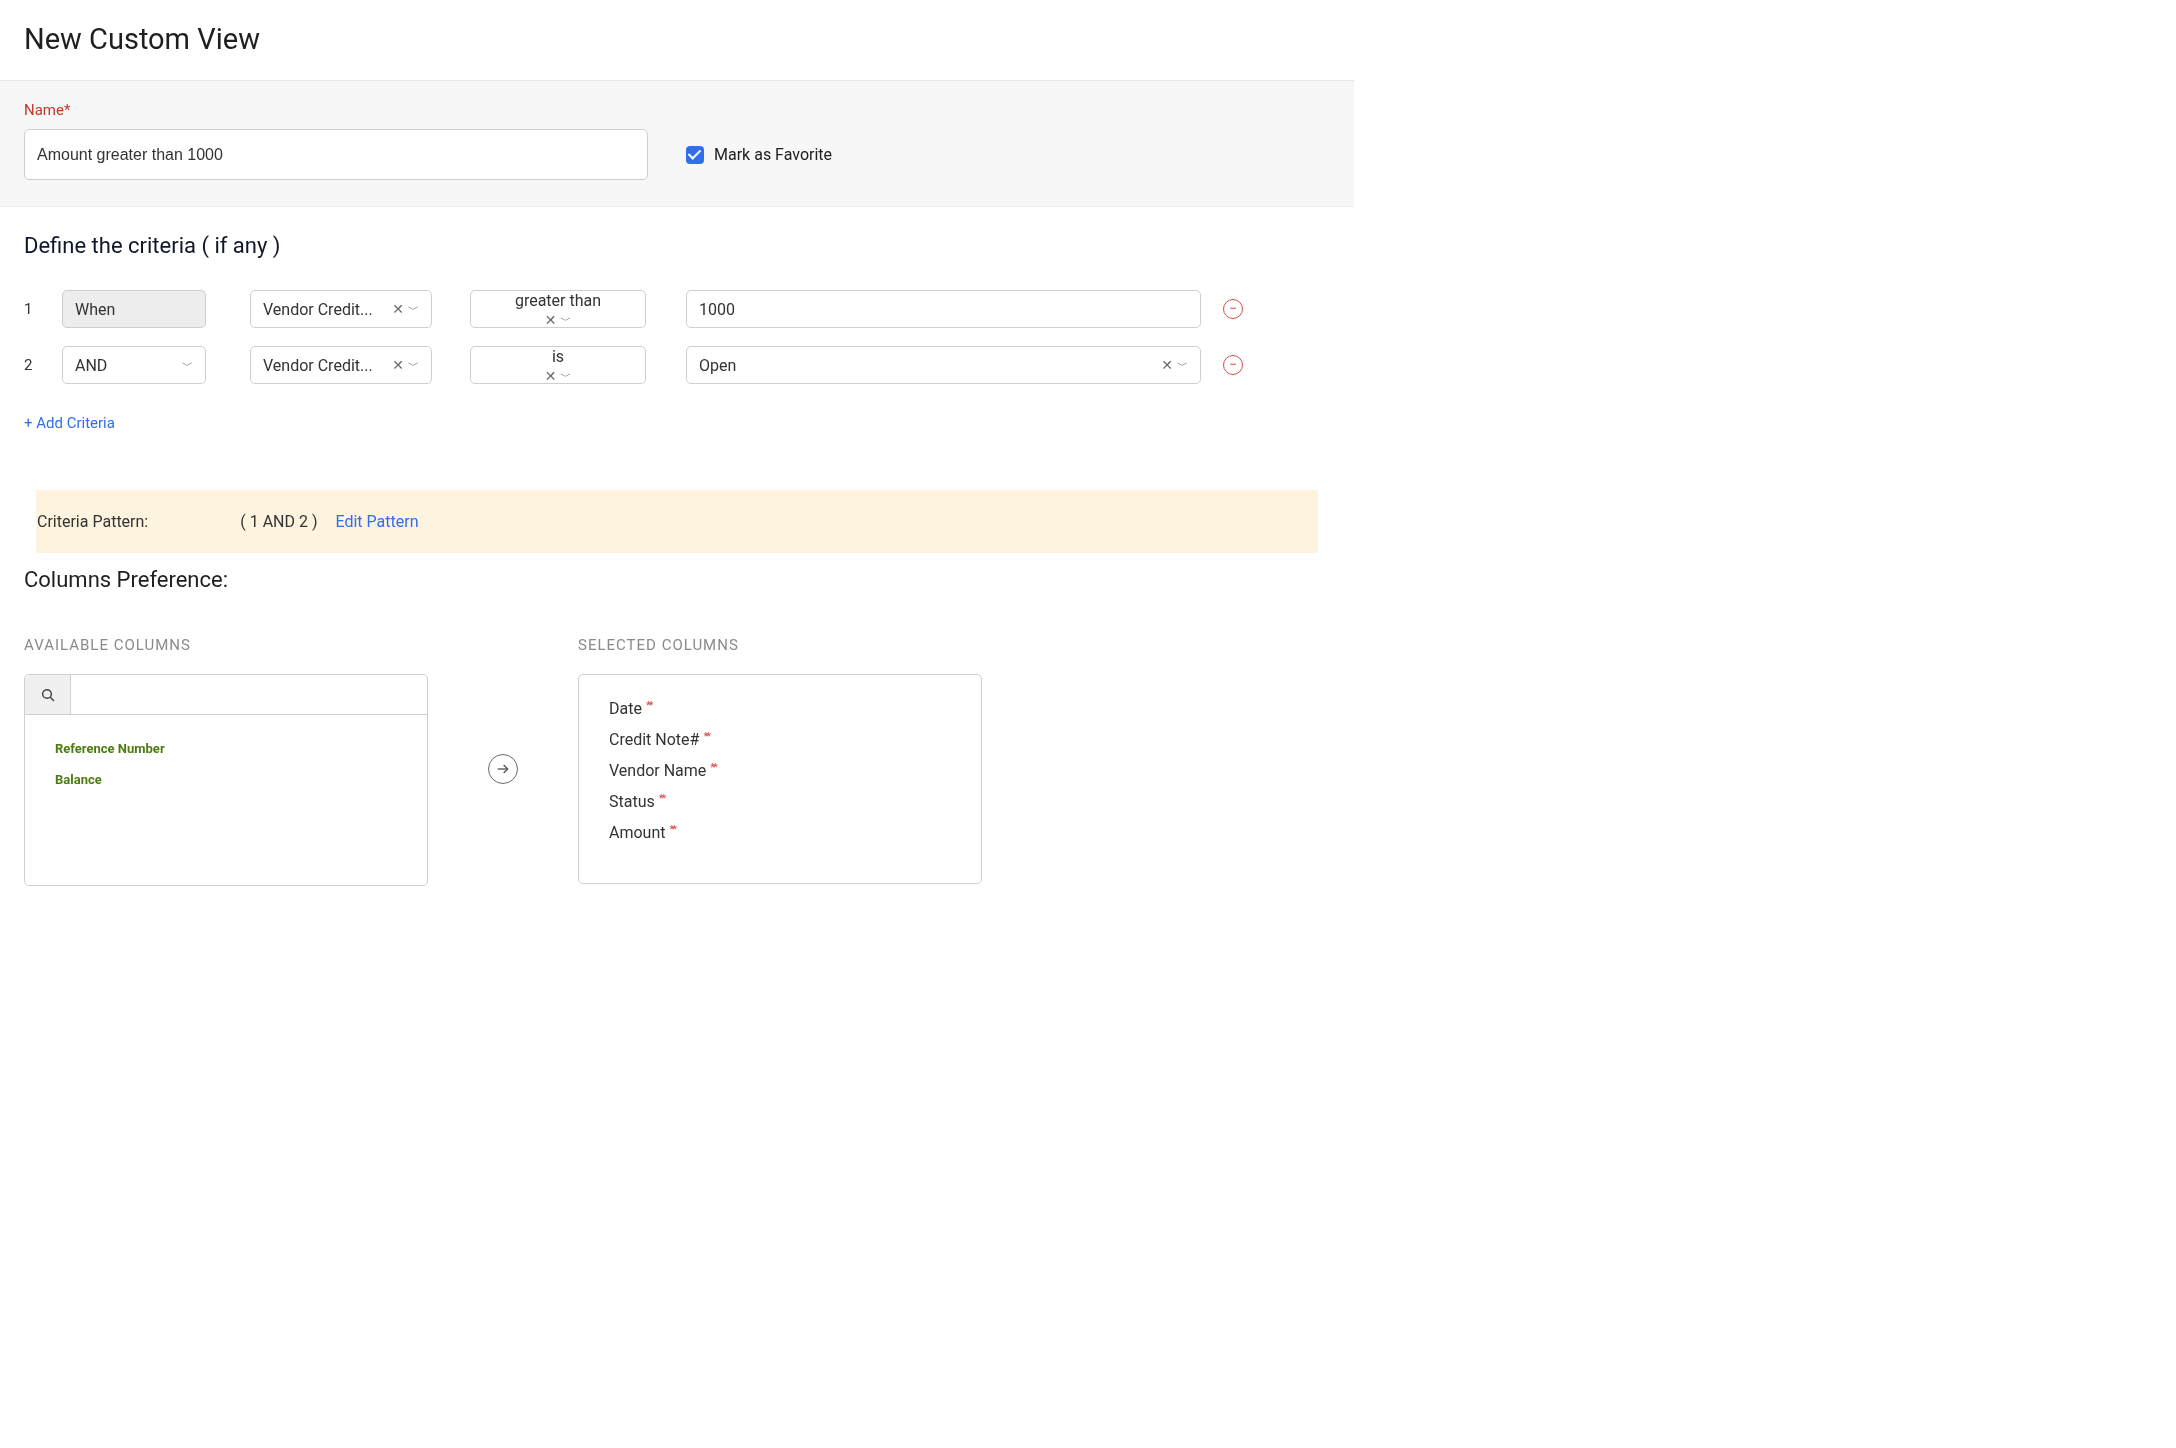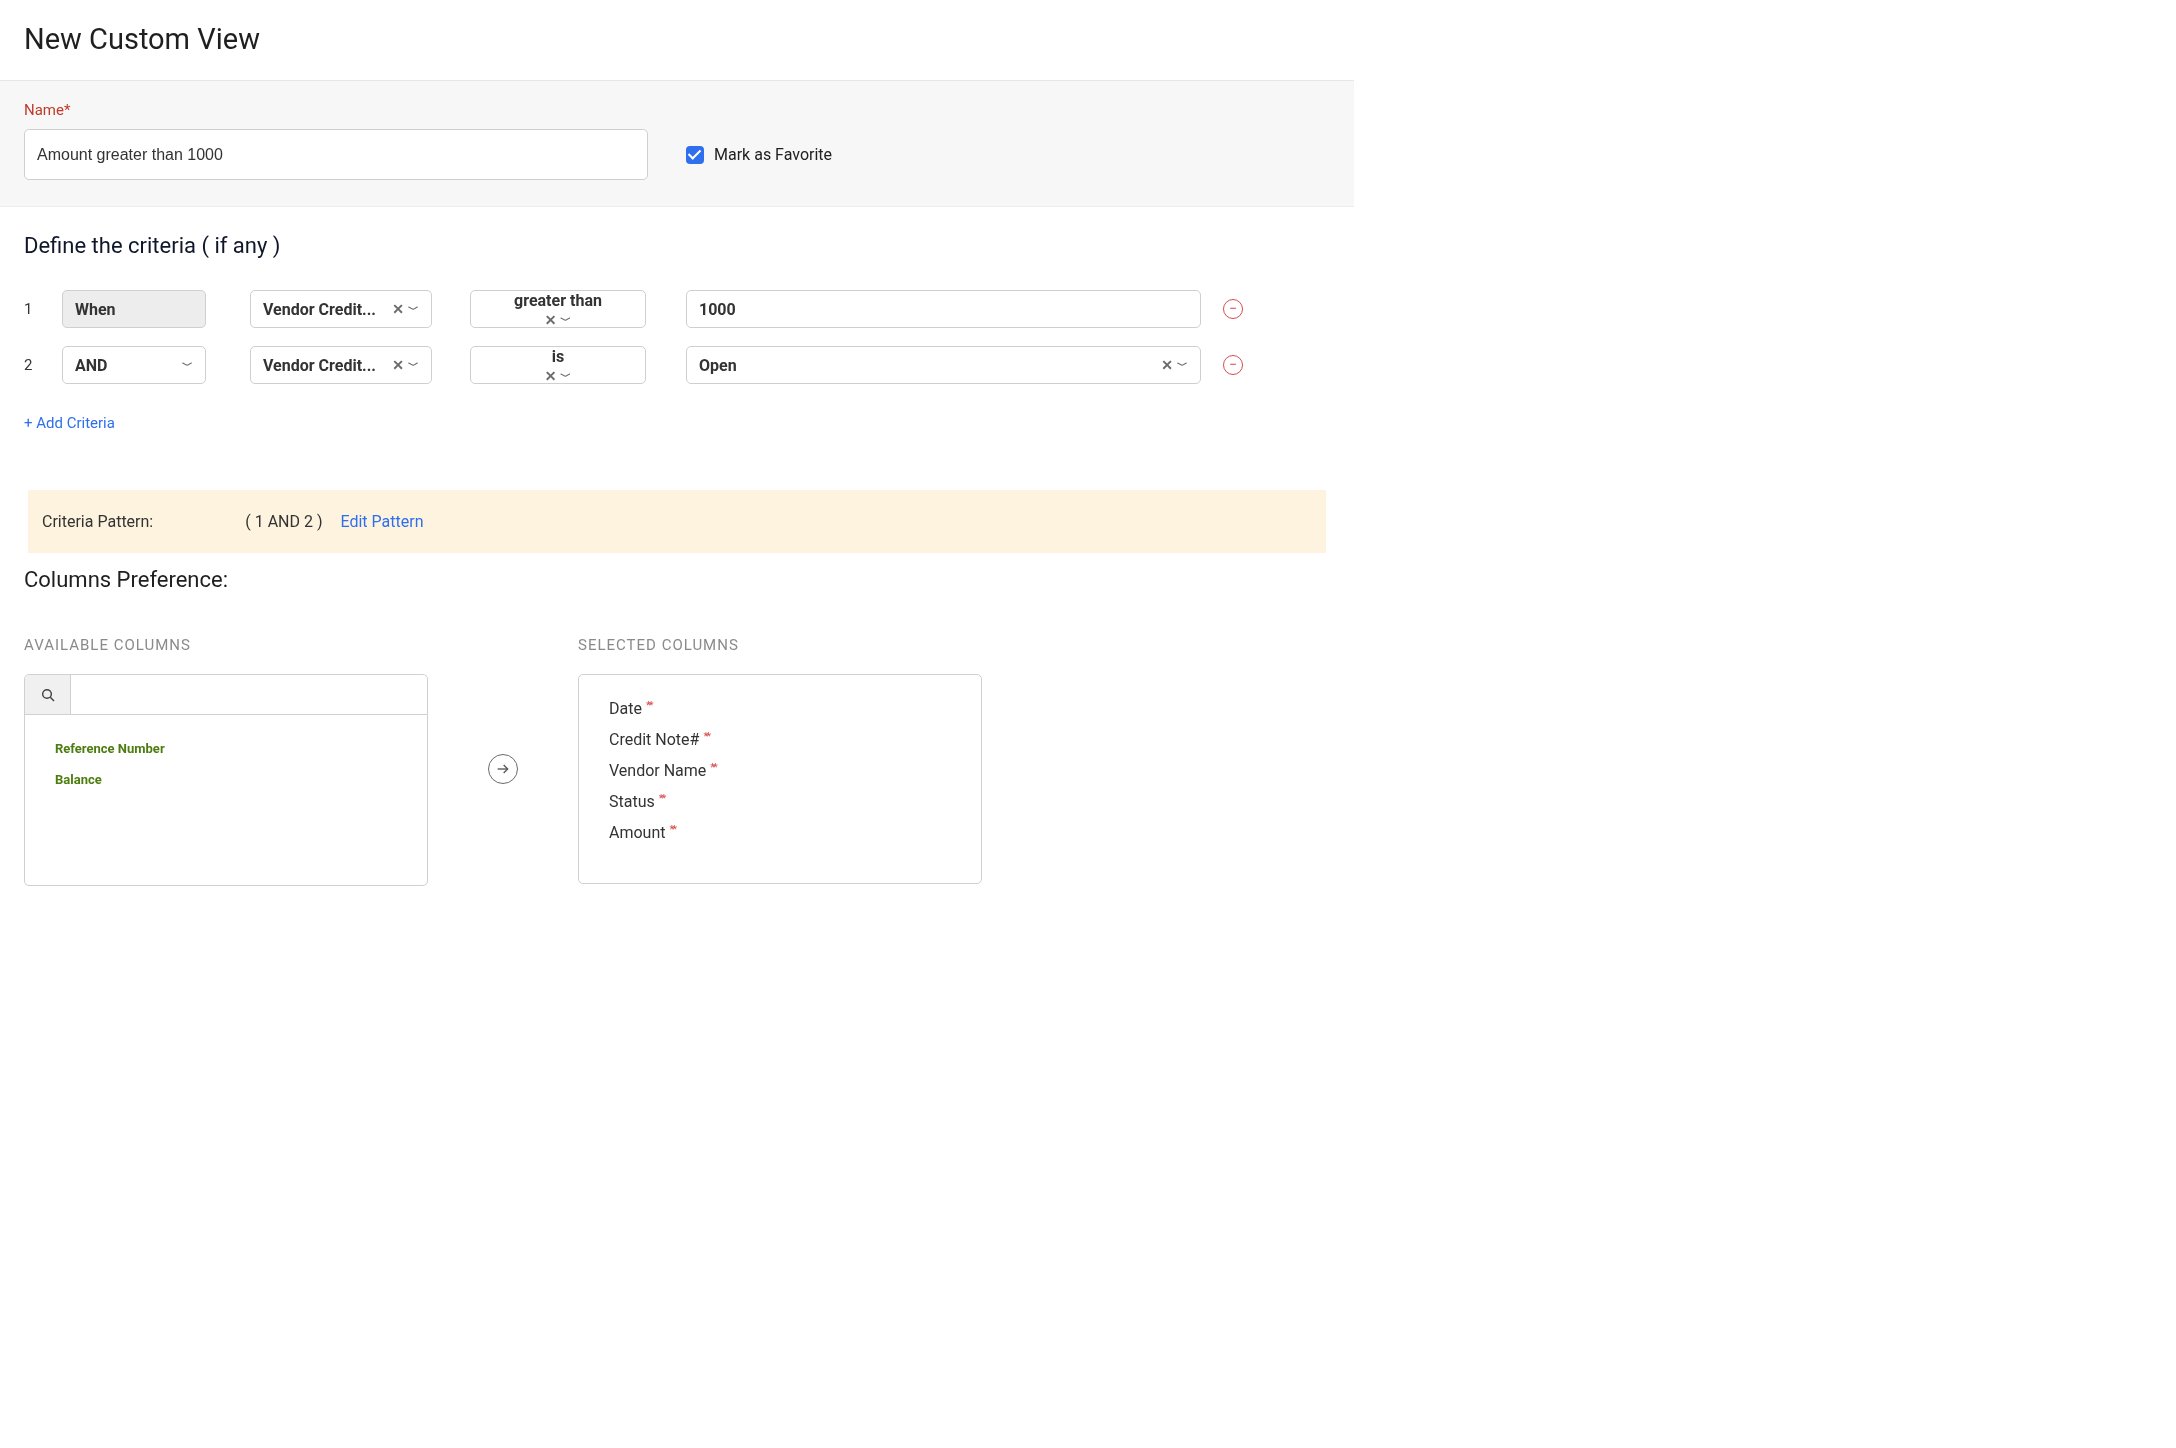--- a/index.html
+++ b/index.html
@@ -93,21 +93,20 @@
     height: 38px;
     border: 1px solid #cfcfcf;
     border-radius: 5px;
     background: #fff;
     display: flex;
     align-items: center;
     padding: 0 12px;
     font-size: 16px;
     color: #333;
     position: relative;
-    font-weight: bold;
   }
   .box-when {
     width: 144px;
     background: #ededed;
     color: #333;
     justify-content: flex-start;
   }
   .box-andor {
     width: 144px;
     justify-content: space-between;
@@ -155,23 +154,23 @@
 
   .add-criteria {
     color: #2f6fed;
     font-size: 15px;
     cursor: pointer;
     margin-top: 12px;
     display: inline-block;
   }
 
   .pattern-bar {
-    margin: 48px 28px 0;
+    margin: 48px 36px 0;
     background: #fdf3df;
-    padding: 22px 14px;
+    padding: 22px 1px;
     display: flex;
     align-items: center;
     gap: 92px;
     font-size: 16px;
   }
   .pattern-label { color: #333; }
   .pattern-expr { color: #333; margin-right: 18px;}
   .pattern-right { display:flex; align-items:flex-start; }
   .edit-pattern { color: #2f6fed; cursor: pointer; }
 

